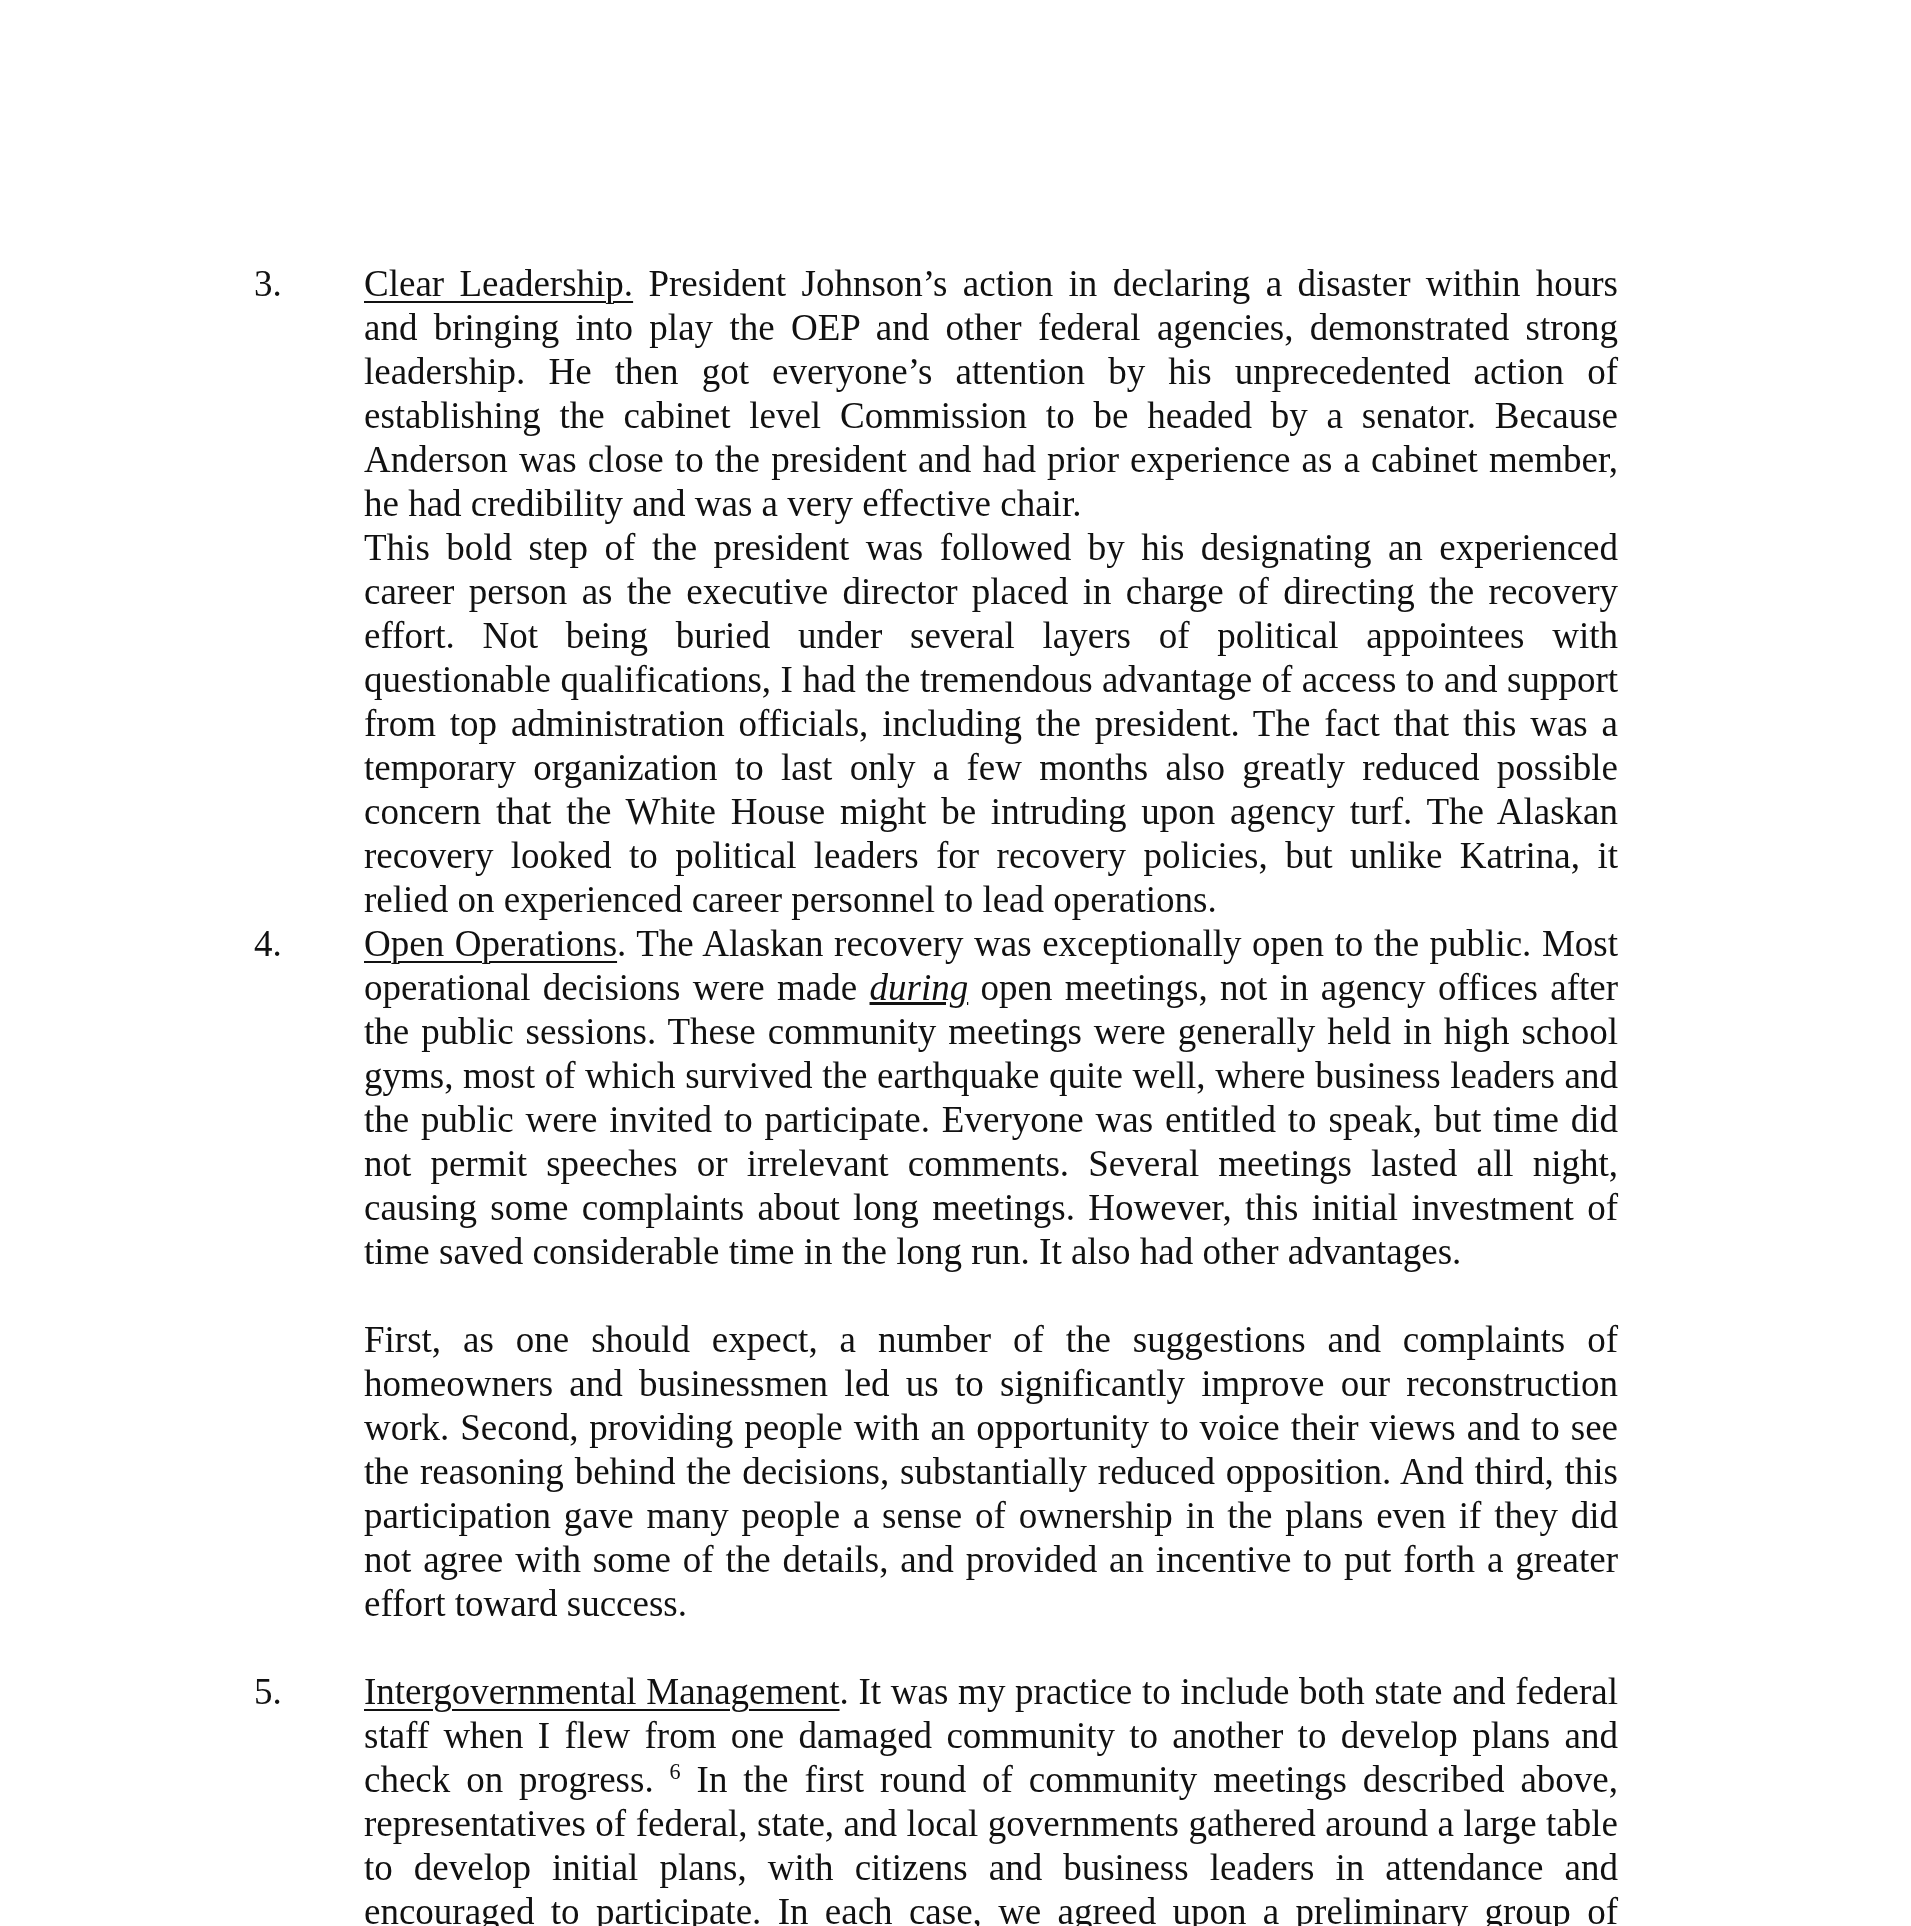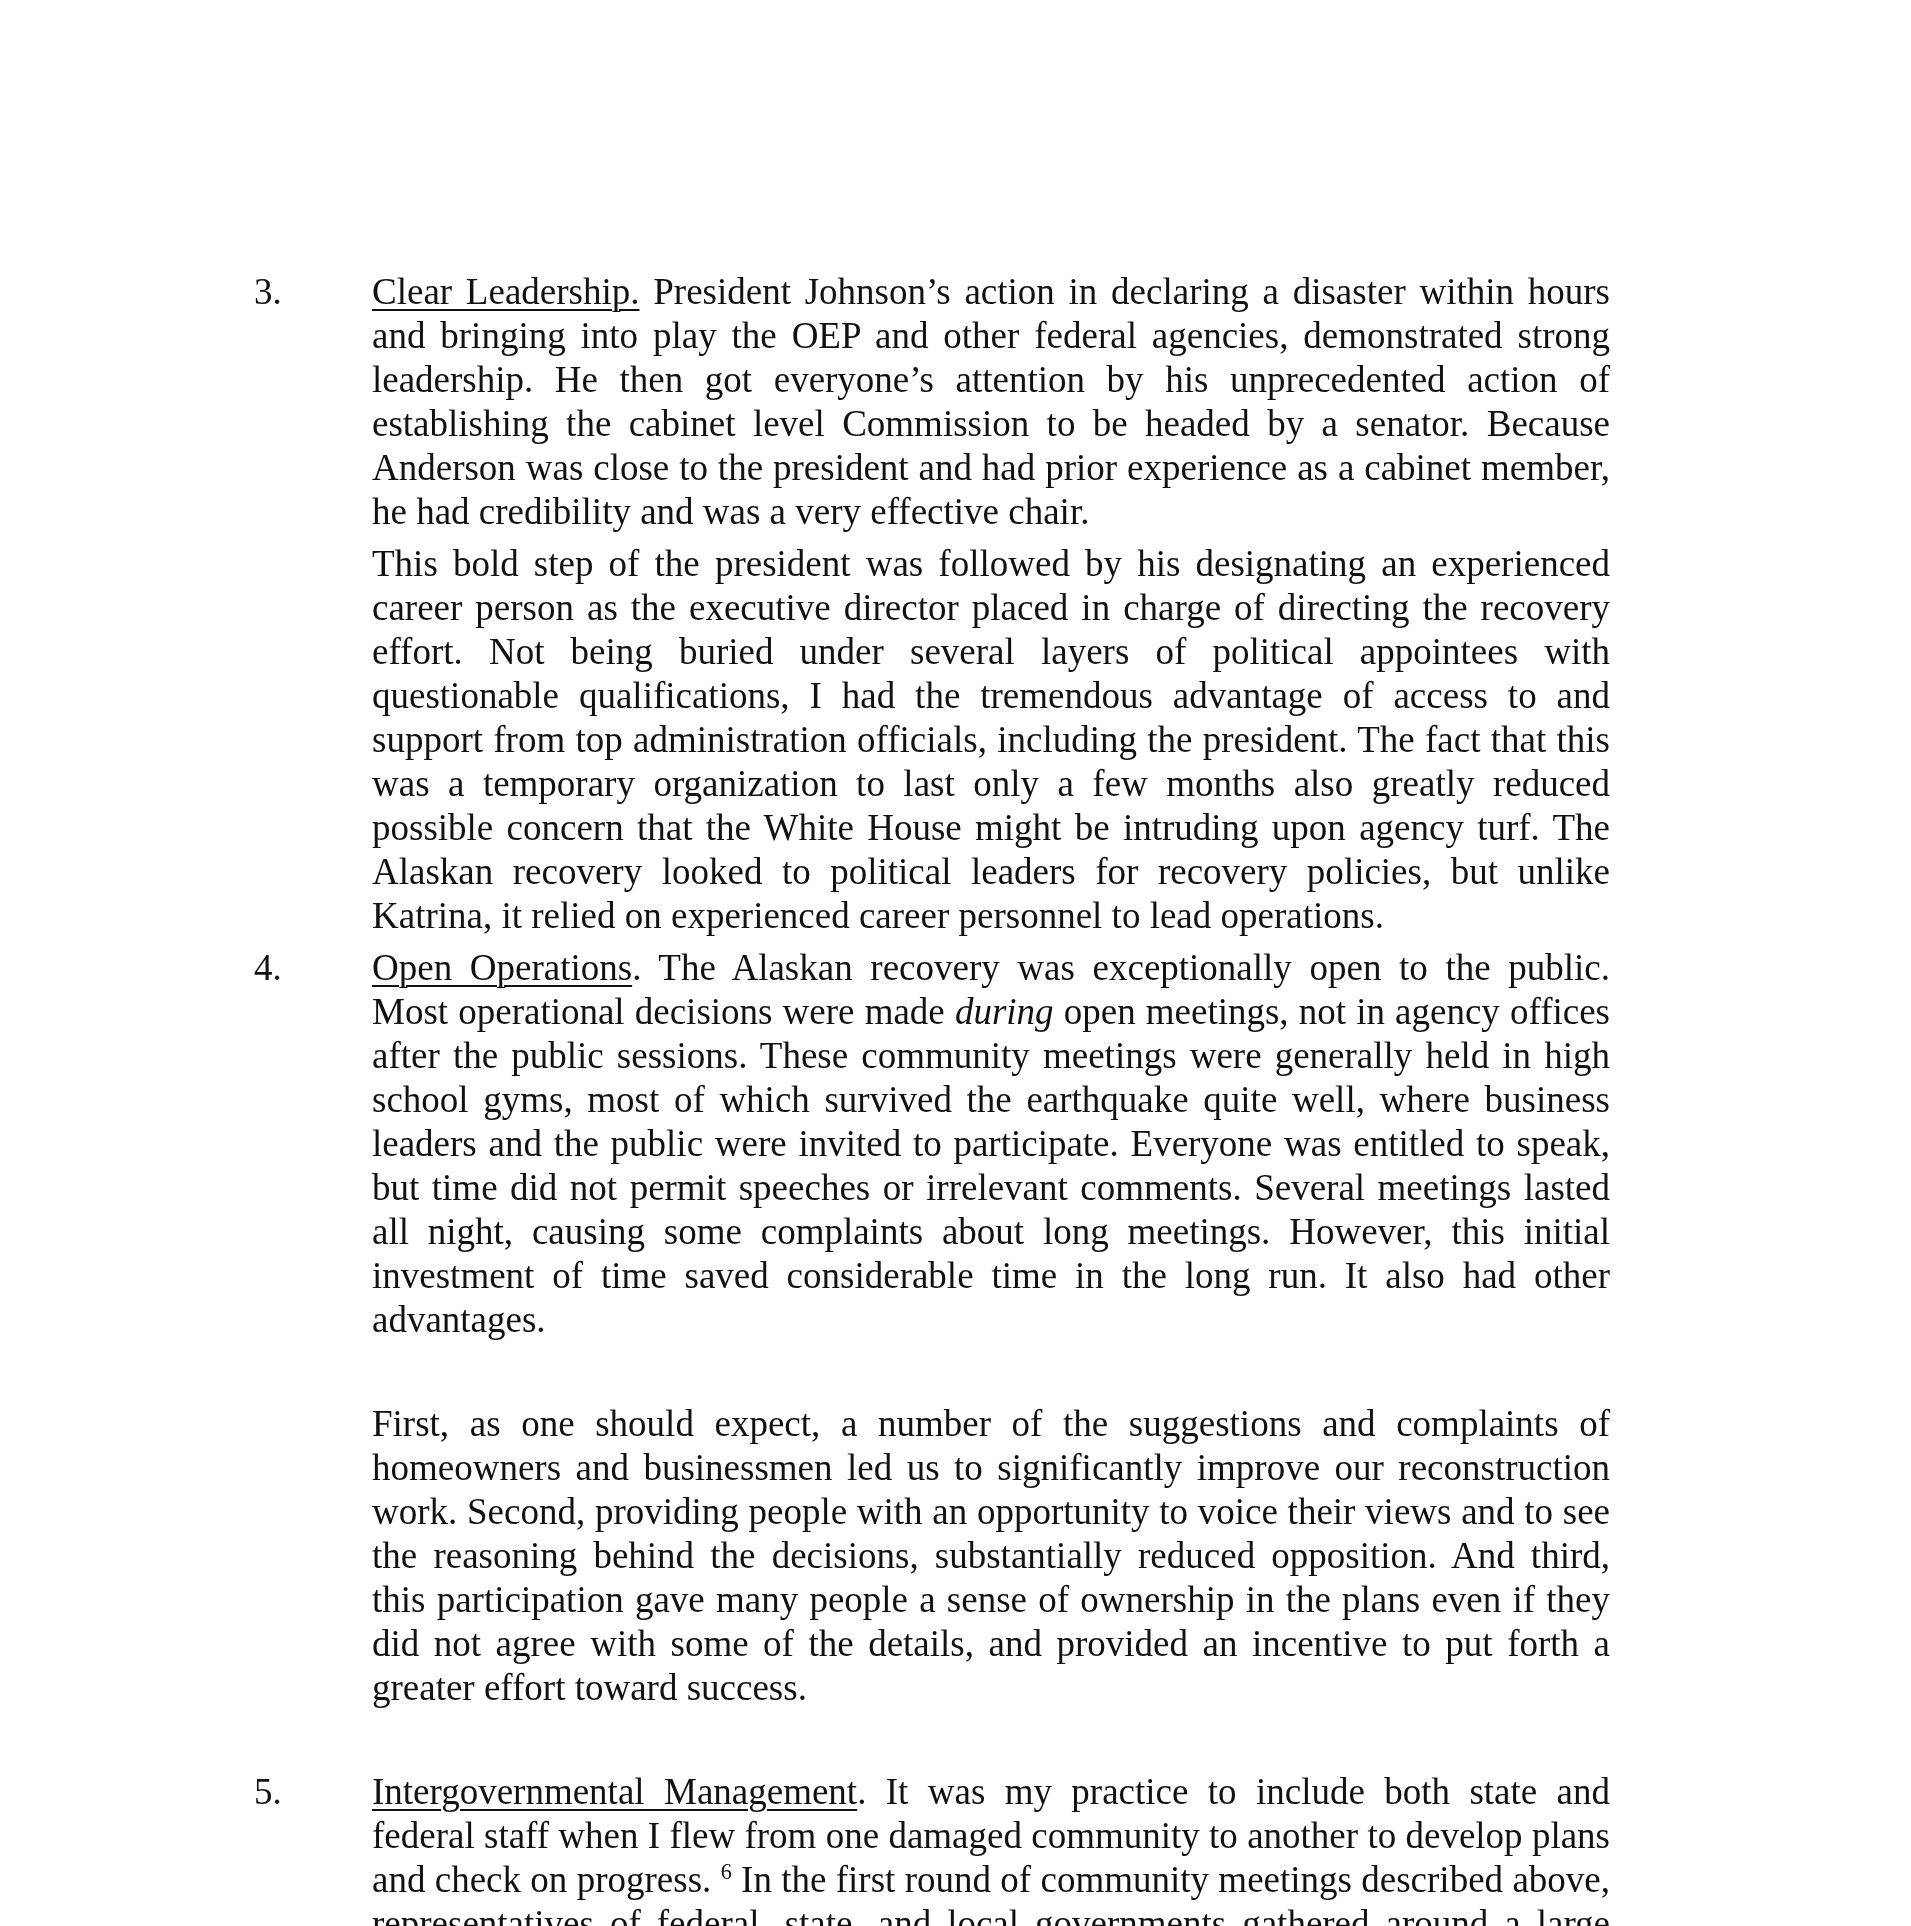--- a/index.html
+++ b/index.html
@@ -4,25 +4,25 @@
 <style>
   html, body { margin: 0; padding: 0; background: #ffffff; }
   body { width: 1911px; height: 2522px; position: relative; overflow: hidden;
          font-family: "Liberation Serif", "DejaVu Serif", serif; color: #111; }
   .page { position: absolute; left: 0; top: 0; width: 1911px; height: 2522px; background: #fff; }
   .list { position: absolute; left: 254px; top: 262px; width: 1364px; }
   .item { position: relative; padding-left: 110px; font-size: 37px; line-height: 44px;
           text-align: justify; }
   .num { position: absolute; left: 0; top: 0; }
   .title { text-decoration: underline; text-decoration-thickness: 1.9px; text-underline-offset: 5.4px; }
-  .para { margin: 8px; }
+  .para { margin: 0; }
   .gap { height: 44px; }
   .item-gap { height: 44px; }
   sup { font-size: 60%; line-height: 0; }
-  em { font-style: italic; }
+  em { font-style: italic; text-decoration: underline; }
 </style>
 </head>
 <body>
 
 <div class="page">
   <div class="list">
 
     <div class="item">
       <span class="num">3.</span>
       <p class="para"><span class="title">Clear Leadership.</span><span> President Johnson’s action in declaring a disaster within hours and bringing into play the OEP and other federal agencies, demonstrated strong leadership.  He then got everyone’s attention by his unprecedented action of establishing the cabinet level Commission to be headed by a senator.  Because Anderson was close to the president and had prior experience as a cabinet member, he had credibility and was a very effective chair.</span></p>

